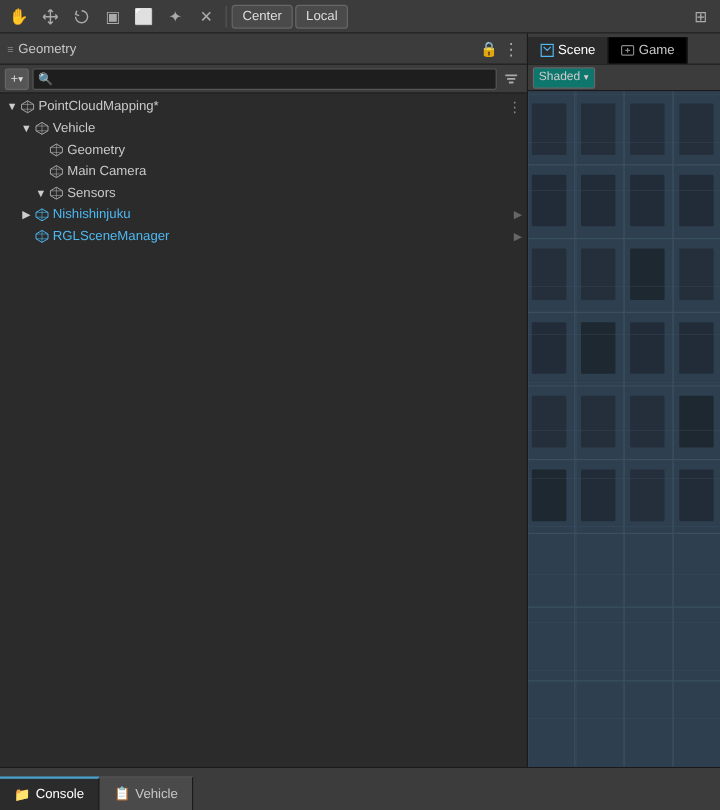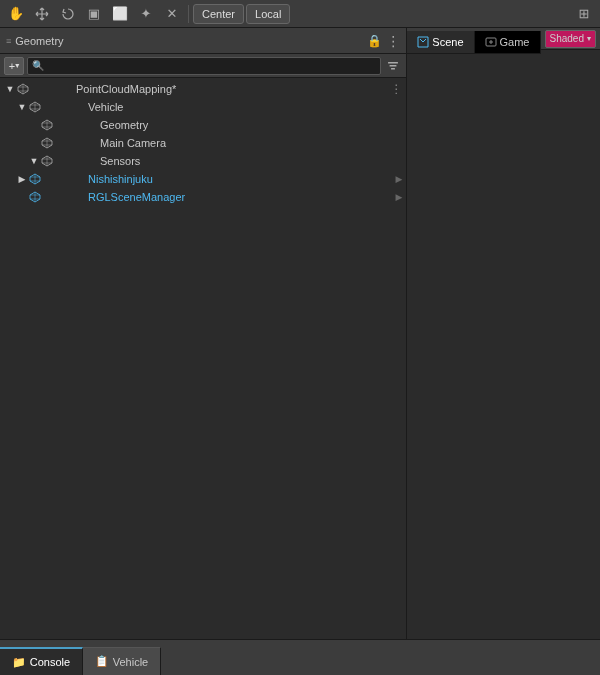--- a/index.html
+++ b/index.html
@@ -98,21 +98,21 @@
       gap: 4px;
       color: #aaa;
       font-size: 12px;
     }
 
     
     .right-panel {
       flex: 1;
       background: #2b2b2b;
       display: flex;
-      flex-direction: row;
+      flex-direction: column;
     }
     .scene-tabs {
       height: 26px;
       background: #3c3c3c;
       border-bottom: 1px solid #1a1a1a;
       display: flex;
       align-items: flex-end;
     }
     .scene-tab {
       height: 22px;
@@ -136,21 +136,21 @@
       height: 22px;
       background: #3c3c3c;
       border-bottom: 1px solid #1a1a1a;
       display: flex;
       align-items: center;
       padding: 0 4px;
       gap: 2px;
     }
     .shaded-dropdown {
       height: 18px;
-      background: #be185d;
+      background: #0f766e;
       border: 1px solid #666;
       border-radius: 2px;
       color: #ccc;
       font-size: 10px;
       padding: 0 4px;
       cursor: pointer;
       display: flex;
       align-items: center;
     }
 
@@ -245,21 +245,20 @@
       font-size: 10px;
       flex-shrink: 0;
       margin-right: 2px;
     }
     .cube-icon.blue { color: #4eb8f0; }
     .cube-icon.gray { color: #aaa; }
 
     .tree-label {
       font-size: 11px;
       color: #c8c8c8;
-      margin-left: 44px;
     }
     .tree-label.blue { color: #4eb8f0; }
 
     .tree-chevron-right {
       margin-left: auto;
       font-size: 9px;
       color: #666;
     }
 
     

